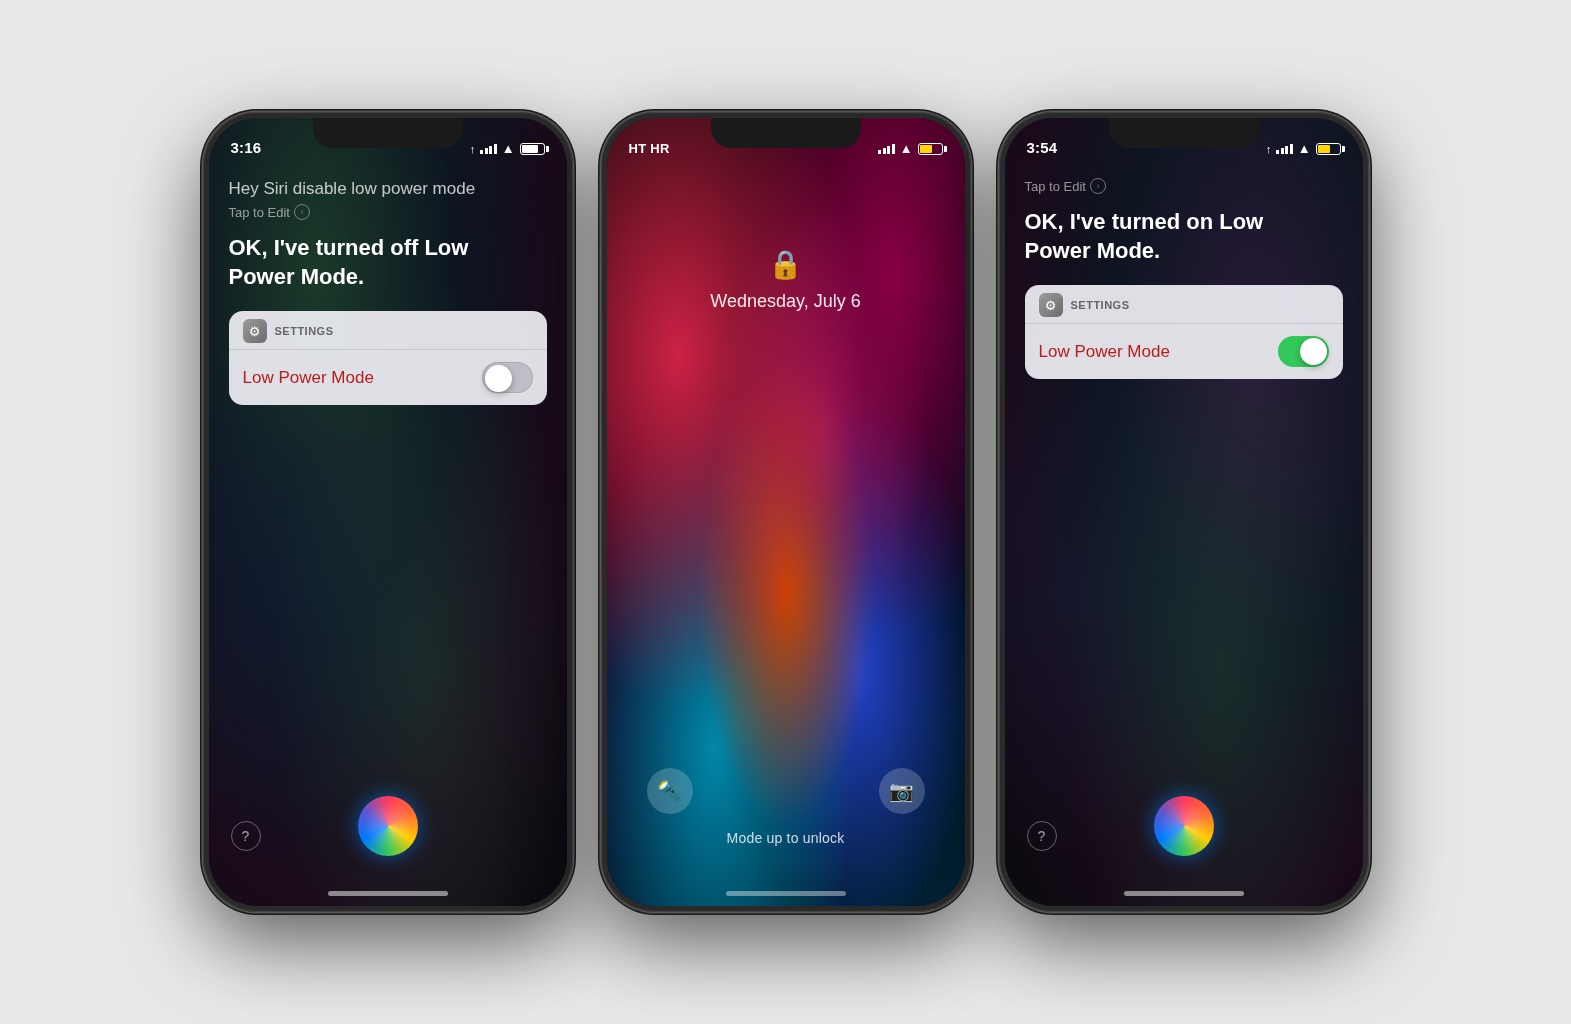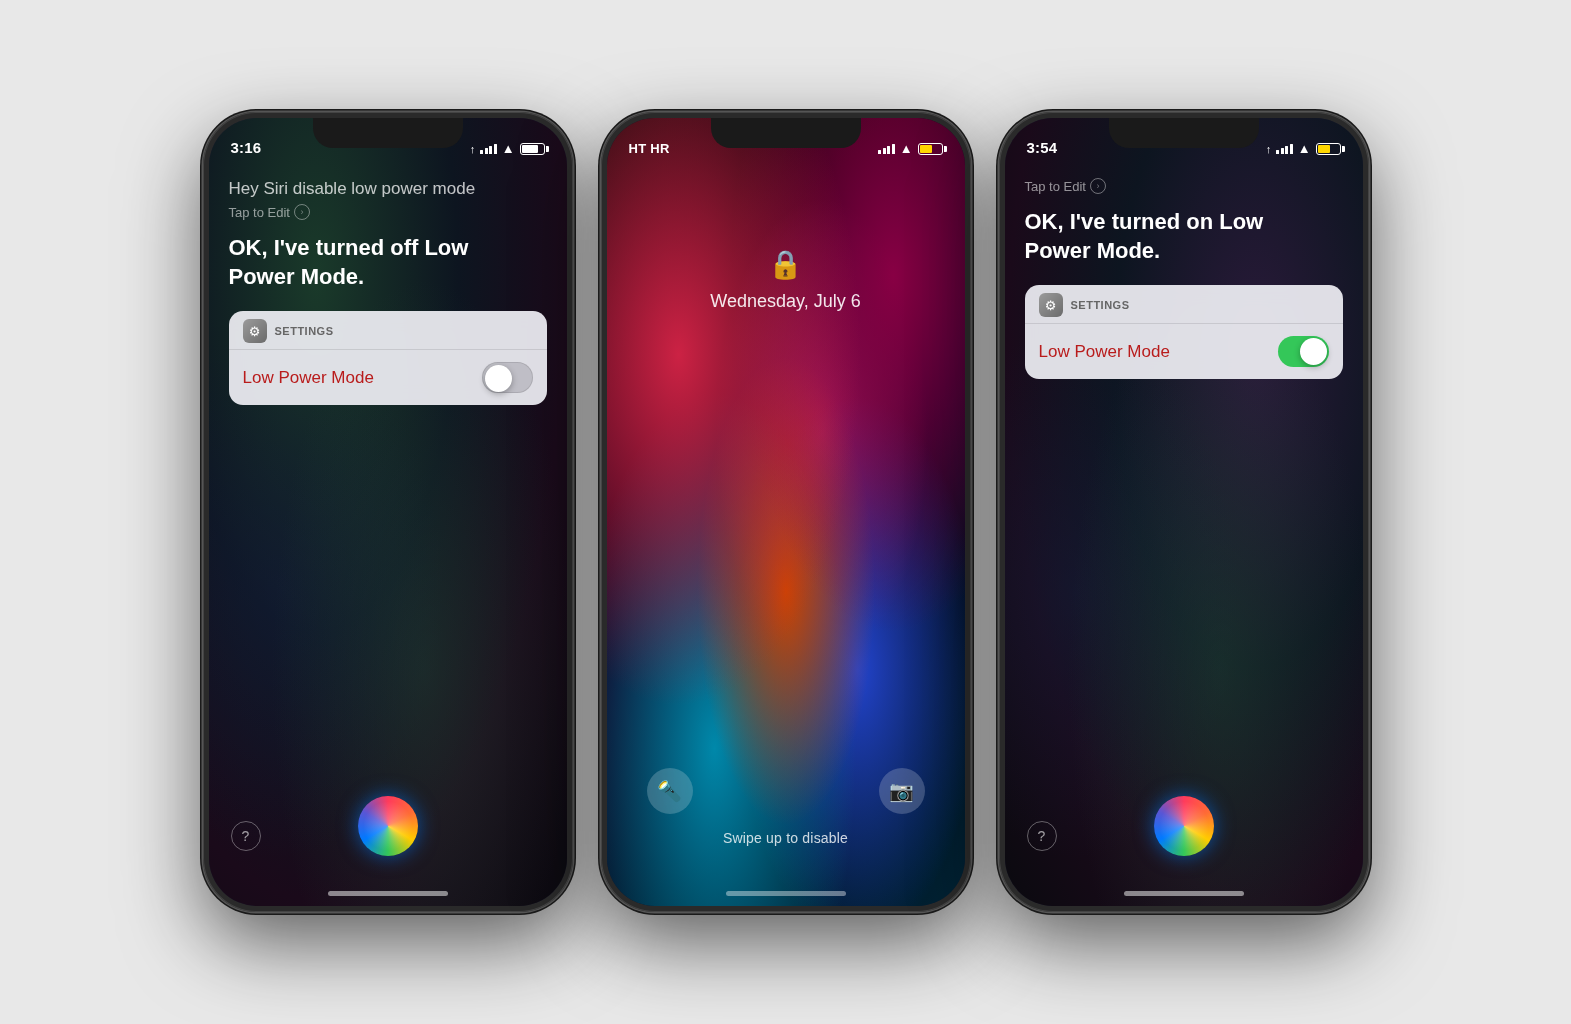--- a/index.html
+++ b/index.html
@@ -556,21 +556,21 @@
           <div class="lock-date">Wednesday, July 6</div>
           <div class="lock-bottom">
             <div class="lock-controls">
               <div class="lock-control-btn">
                 <span>🔦</span>
               </div>
               <div class="lock-control-btn">
                 <span>📷</span>
               </div>
             </div>
-            <span class="swipe-text">Swipe up to disable</span>
+            <span class="swipe-text">Mode up to unlock</span>
           </div>
         </div>
 
         <div class="home-indicator" style="background: rgba(255,255,255,0.4);"></div>
       </div>
     </div>
   </div>
 
   <div class="iphone">
     <div class="iphone-inner">

